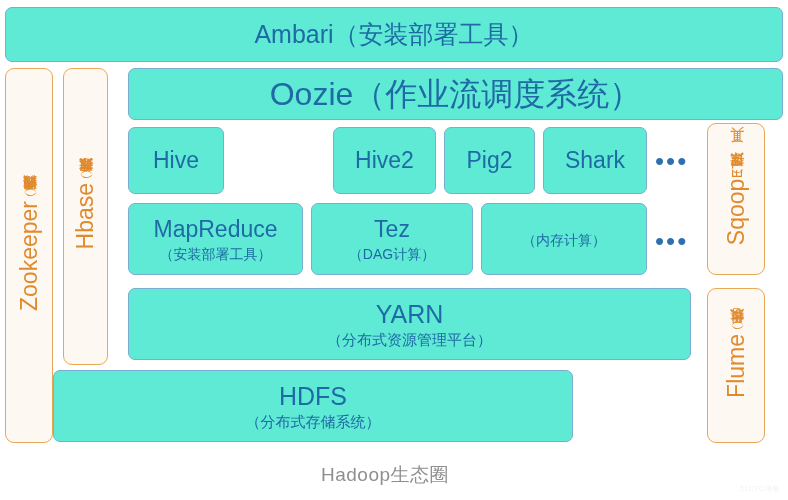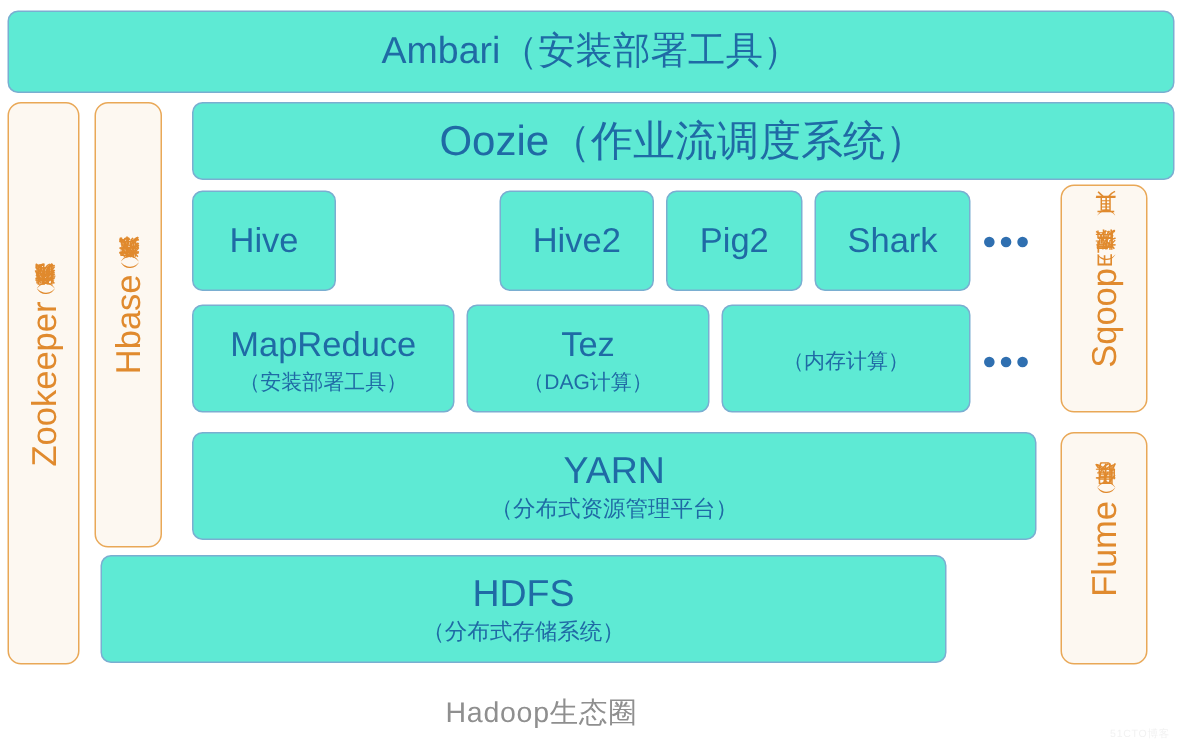--- a/index.html
+++ b/index.html
@@ -78,21 +78,21 @@
   }
 
   #zookeeper { left: 5px;  top: 68px; width: 48px;  height: 375px; }
   #hbase     { left: 63px; top: 68px; width: 45px;  height: 297px; }
 
   #sqoop { left: 707px; top: 123px; width: 58px; height: 152px; }
   #flume { left: 707px; top: 288px; width: 58px; height: 155px; }
 
   #oozie {
     left: 128px; top: 68px; width: 655px; height: 52px;
-    font-size: 28px;
+    font-size: 32px;
   }
 
   .tier1 {
     height: 67px;
     top: 127px;
     font-size: 23px;
   }
   #hive   { left: 128px; width: 96px; }
   #pig    { left: 232px; width: 93px; }
   #hive2  { left: 333px; width: 103px; }
@@ -109,21 +109,21 @@
   #tez       { left: 311px; width: 162px; }
   #spark     { left: 481px; width: 166px; }
 
   #yarn {
     left: 128px; top: 288px; width: 563px; height: 72px;
   }
   #yarn .main { font-size: 25px; }
   #yarn .sub  { font-size: 15px; margin-top: 3px; }
 
   #hdfs {
-    left: 67px; top: 370px; width: 564px; height: 72px;
+    left: 53px; top: 370px; width: 520px; height: 72px;
   }
   #hdfs .main { font-size: 25px; }
   #hdfs .sub  { font-size: 15px; margin-top: 3px; }
 
   .dots {
     position: absolute;
     color: #2f6fb0;
     font-size: 26px;
     letter-spacing: 2px;
     line-height: 1;
@@ -132,20 +132,21 @@
   #dots1 { left: 655px; top: 148px; }
   #dots2 { left: 655px; top: 228px; }
 
   #caption {
     position: absolute;
     left: 0; top: 462px; width: 722px;
     text-align: center;
     font-size: 19px;
     color: #8f8f8f;
     letter-spacing: 0.5px;
+    padding-left: 24px;
   }
 
   #watermark {
     position: absolute;
     right: 8px; bottom: 6px;
     font-size: 7px;
     color: #f2f2f2;
     letter-spacing: 0.5px;
     user-select: none;
   }

